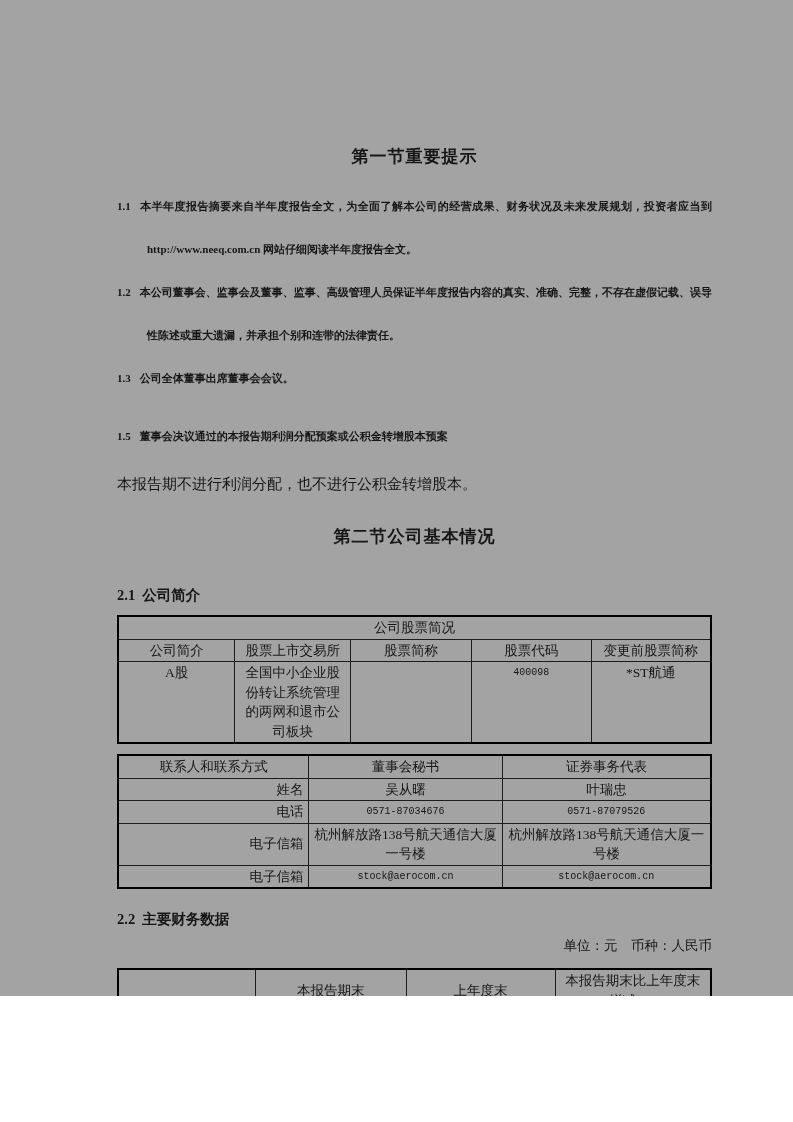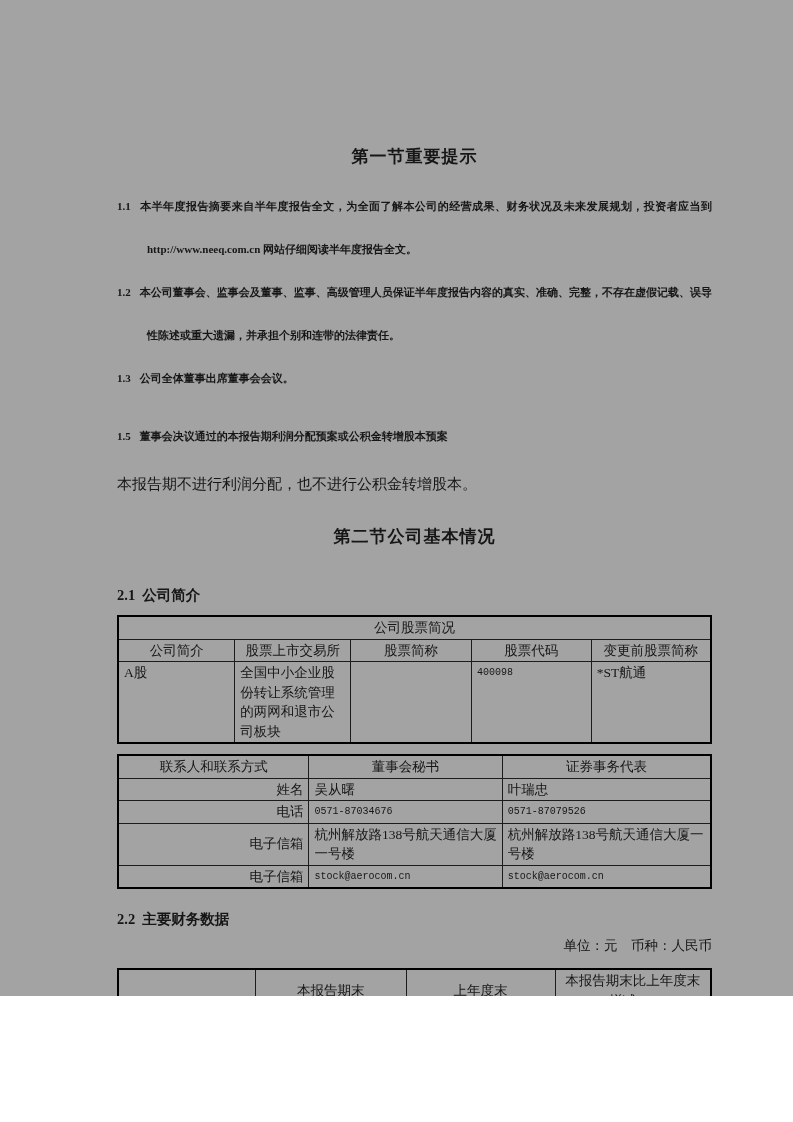--- a/index.html
+++ b/index.html
@@ -68,21 +68,21 @@
     font-size: 13.5px;
     border: 2px solid #000000;
   }
   th, td {
     border: 1px solid #1c1c1c;
     padding: 1px 5px;
     line-height: 19.5px;
     font-weight: normal;
   }
   th { text-align: center; }
-  td { text-align: left; }
+  td { text-align: center; }
   td.center { text-align: right; }
   .mono { font-family: Liberation Mono, monospace; font-size: 10px; }
 
   #stock-table { margin-top: 11px; }
   #stock-table td { vertical-align: top; }
   #contact-table { margin-top: 10px; padding-left: 41px; }
   .unit-note {
     margin: 9px 0 0 0;
     font-size: 13.5px;
     text-align: right;

